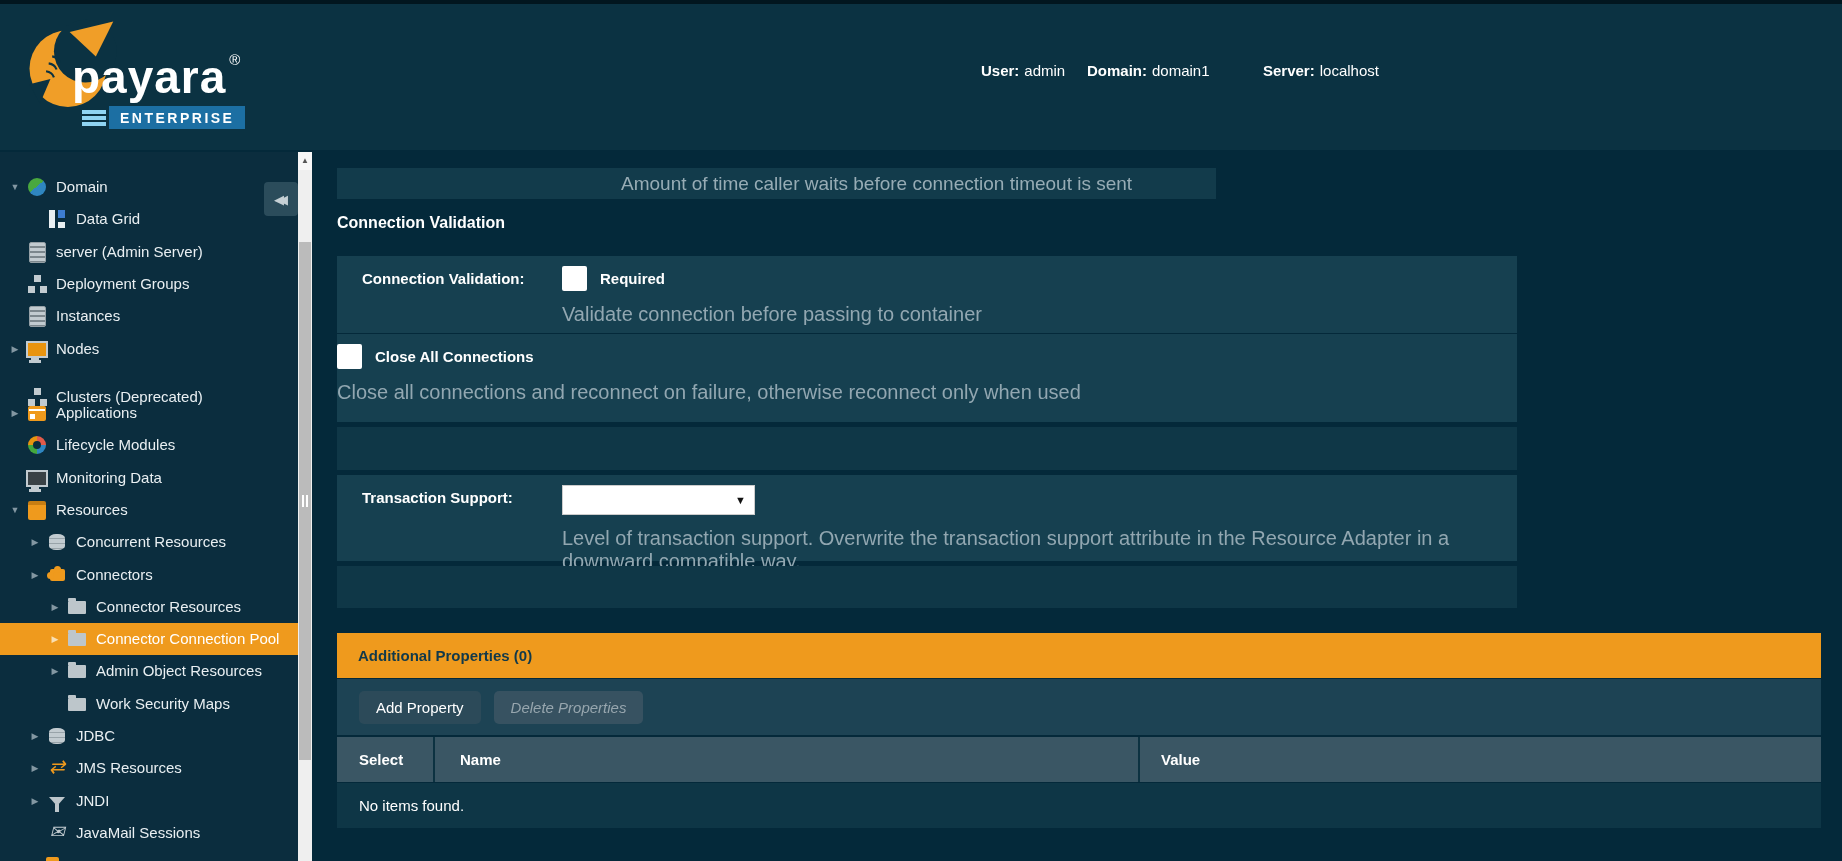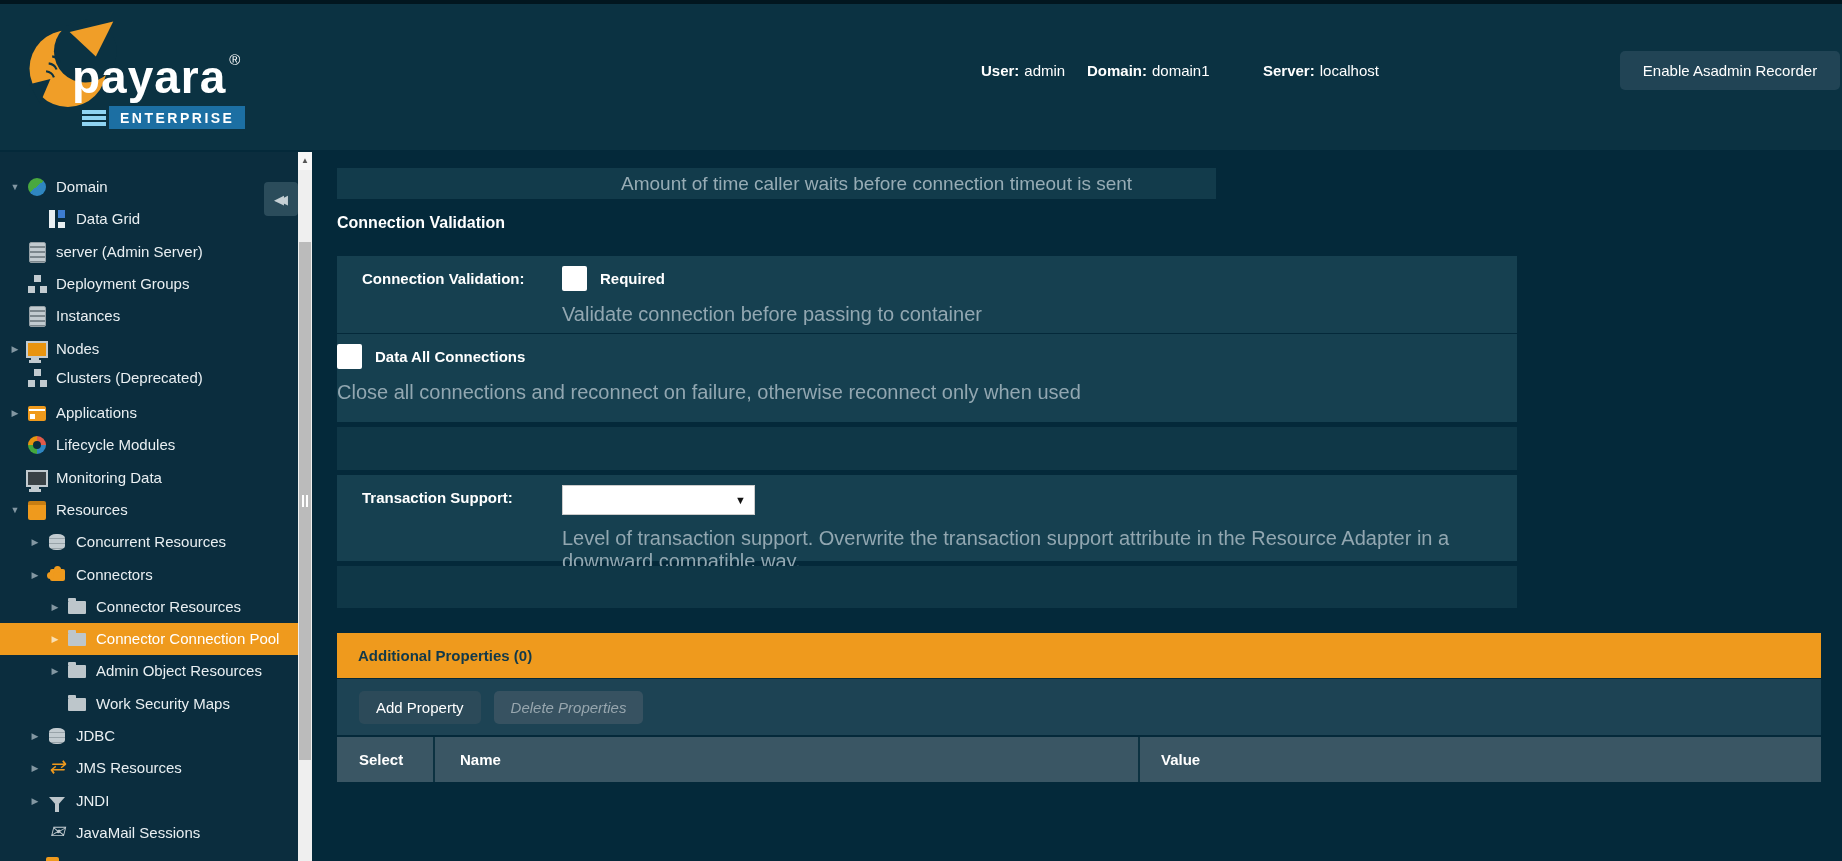--- a/index.html
+++ b/index.html
@@ -119,21 +119,20 @@
       </svg>
       <div id="brand"><span>payara</span><sup>®</sup></div>
       <div id="edition">
         <span id="stripes"></span>
         <span id="edition-badge">ENTERPRISE</span>
       </div>
     </div>
     <span class="hinfo" style="left:981px"><b>User:</b><span>admin</span></span>
     <span class="hinfo" style="left:1087px"><b>Domain:</b><span>domain1</span></span>
     <span class="hinfo" style="left:1263px"><b>Server:</b><span>localhost</span></span>
-    <button id="recorder-btn">Enable Asadmin Recorder</button>
   </div>
 
   <div id="sidebar">
       <div class="tree-row" style="top: 19px;">
         <span class="arrow" style="left: 8px;">▼</span>
         <span class="ticon globe-icon" style="left: 26px;">
           <i></i>
         </span>
         <span class="tlabel" style="left: 56px;">Domain</span>
       </div>
@@ -165,21 +164,21 @@
         </span>
         <span class="tlabel" style="left: 56px;">Instances</span>
       </div>
       <div class="tree-row" style="top: 181px;">
         <span class="arrow" style="left: 8px;">▶</span>
         <span class="ticon monitor-orange-icon" style="left: 26px;">
           <i></i>
         </span>
         <span class="tlabel" style="left: 56px;">Nodes</span>
       </div>
-      <div class="tree-row" style="top: 210px;">
+      <div class="tree-row" style="top: 229px;">
         <span class="arrow" style="left: 8px;"></span>
         <span class="ticon cluster-icon" style="left: 26px;">
           <i></i>
         </span>
         <span class="tlabel" style="left: 56px;">Clusters (Deprecated)</span>
       </div>
       <div class="tree-row" style="top: 245px;">
         <span class="arrow" style="left: 8px;">▶</span>
         <span class="ticon applications-icon" style="left: 26px;">
           <i></i>
@@ -296,21 +295,21 @@
               <span class="checkbox"></span>
               <span class="cblabel">Required</span>
             </div>
             <div class="help">Validate connection before passing to container</div>
           </div>
         </div>
         <div class="block frow" style="top: 334px; height: 88px;">
           <div class="frow-control">
             <div class="ctl">
               <span class="checkbox"></span>
-              <span class="cblabel">Data All Connections</span>
+              <span class="cblabel">Close All Connections</span>
             </div>
             <div class="help">Close all connections and reconnect on failure, otherwise reconnect only when used</div>
           </div>
         </div>
         <div class="block frow spacer" style="top: 427px; height: 43px;"></div>
         <div class="block frow" style="top: 475px; height: 86px;">
           <div class="frow-label">Transaction Support:</div>
           <div class="frow-control">
             <div class="ctl">
               <span class="select"><span class="sel-value"></span><span class="sel-arrow">▼</span></span>
@@ -323,14 +322,15 @@
     <div class="block" id="orange-bar">Additional Properties (0)</div>
     <div class="block" id="tbl-header">
       <div class="th th-select">Select</div>
       <div class="th th-name">Name</div>
       <div class="th th-value">Value</div>
     </div>
     <div class="block" id="btn-band">
       <button class="pbtn" id="add-btn">Add Property</button>
       <button class="pbtn" id="del-btn" aria-disabled="true">Delete Properties</button>
     </div>
+    <div class="block" id="no-items">No items found.</div>
   </div>
 </div>
 
 </body></html>

